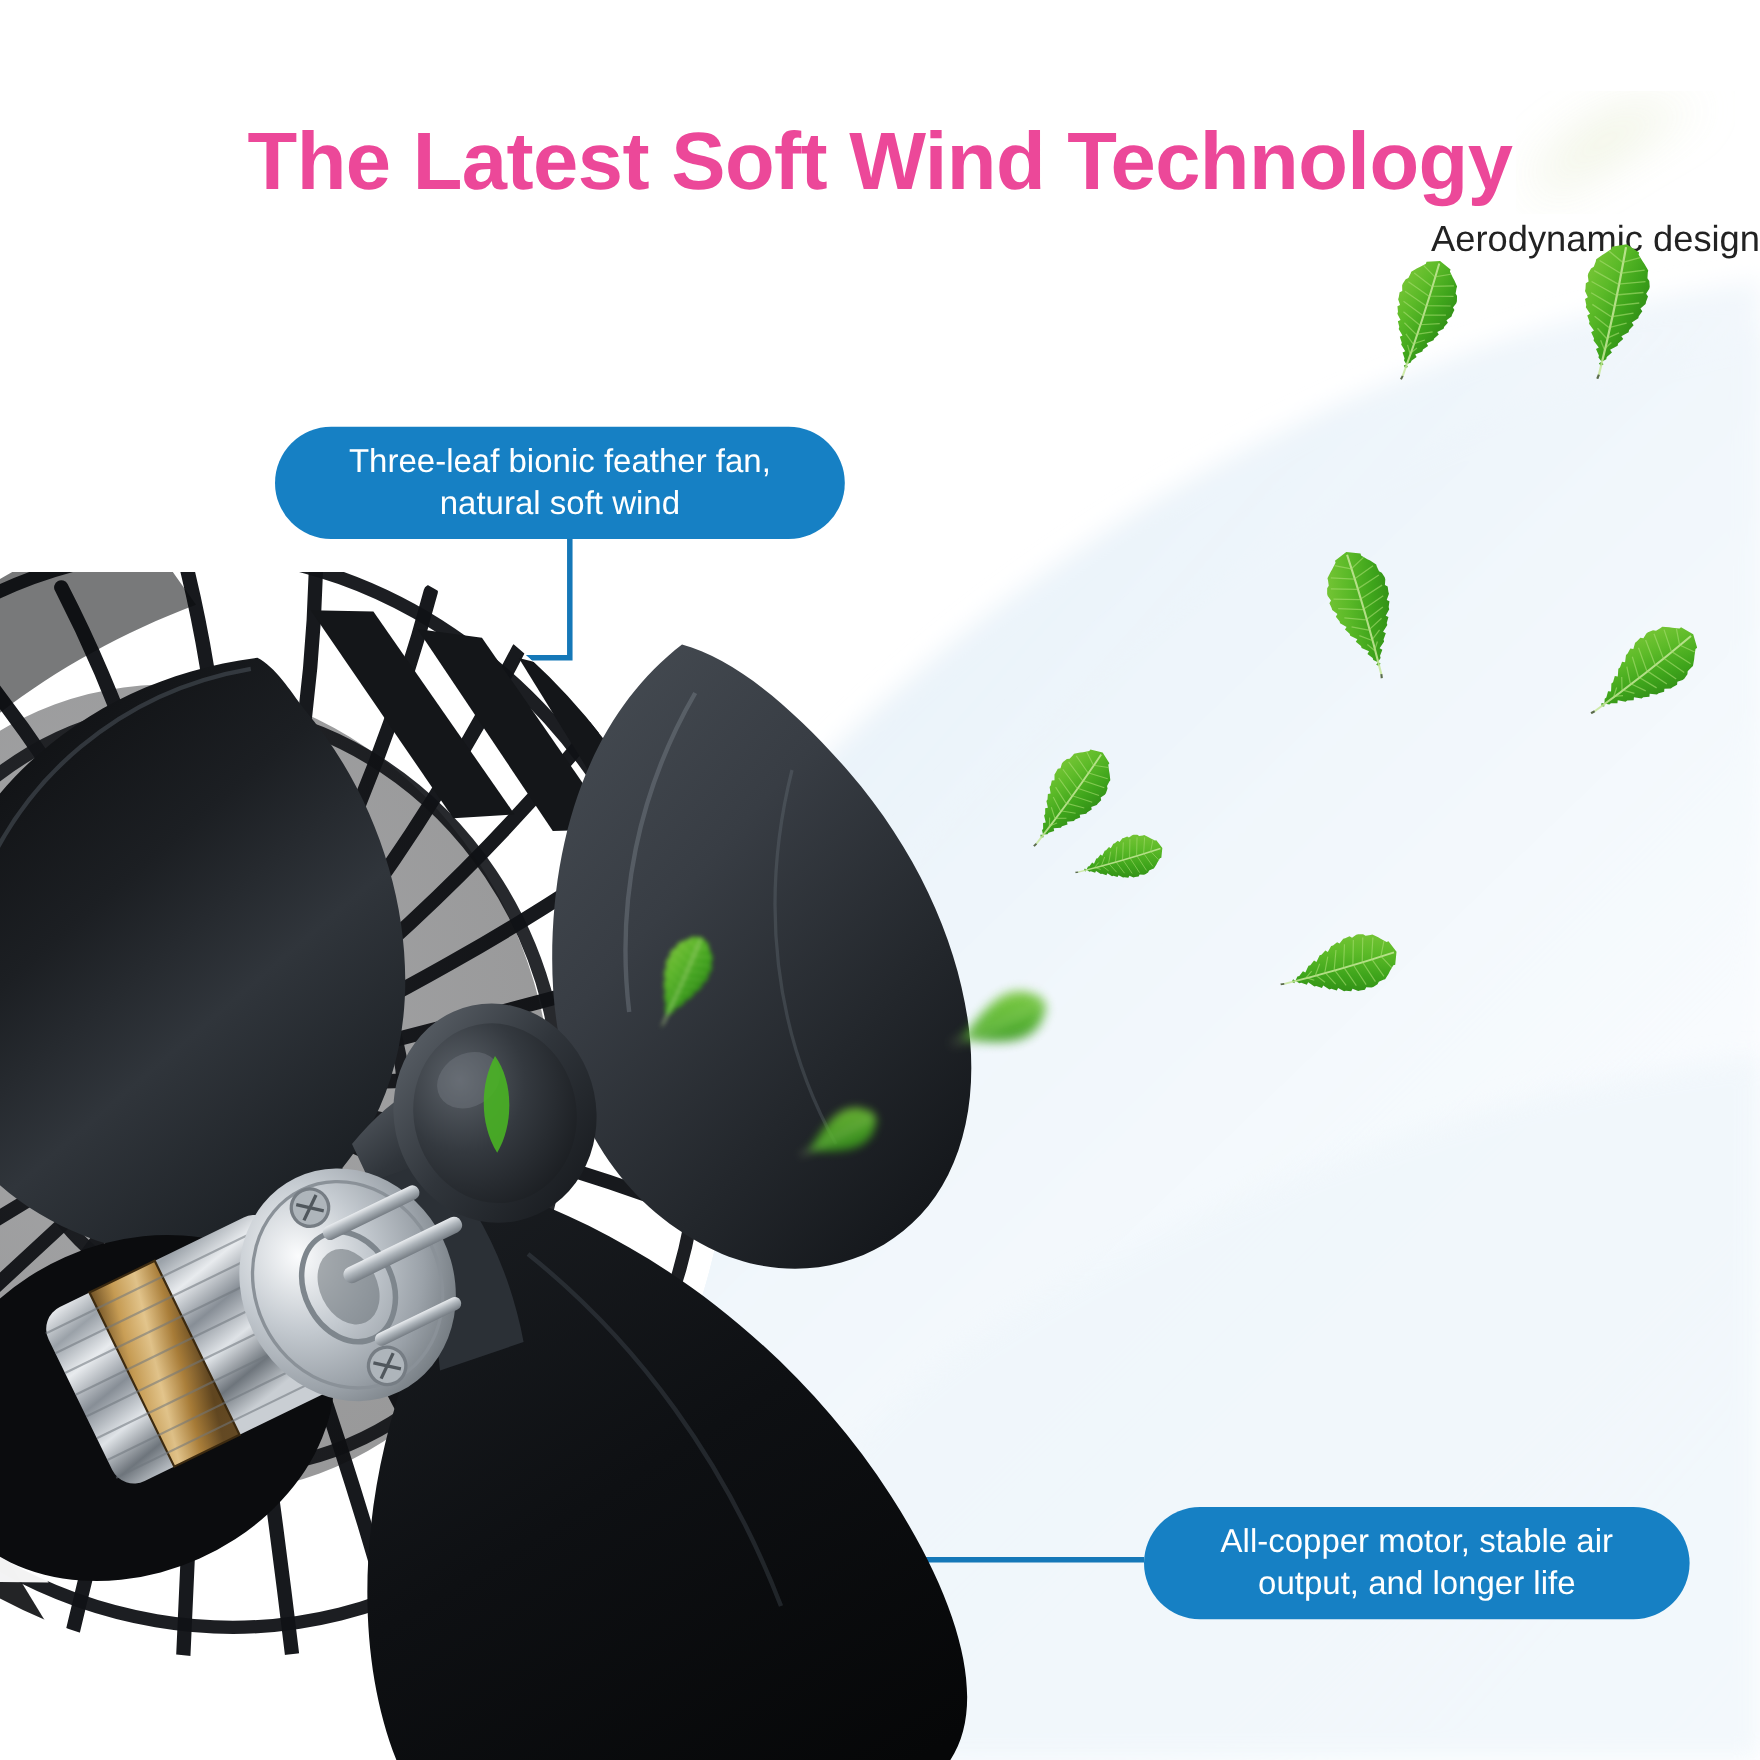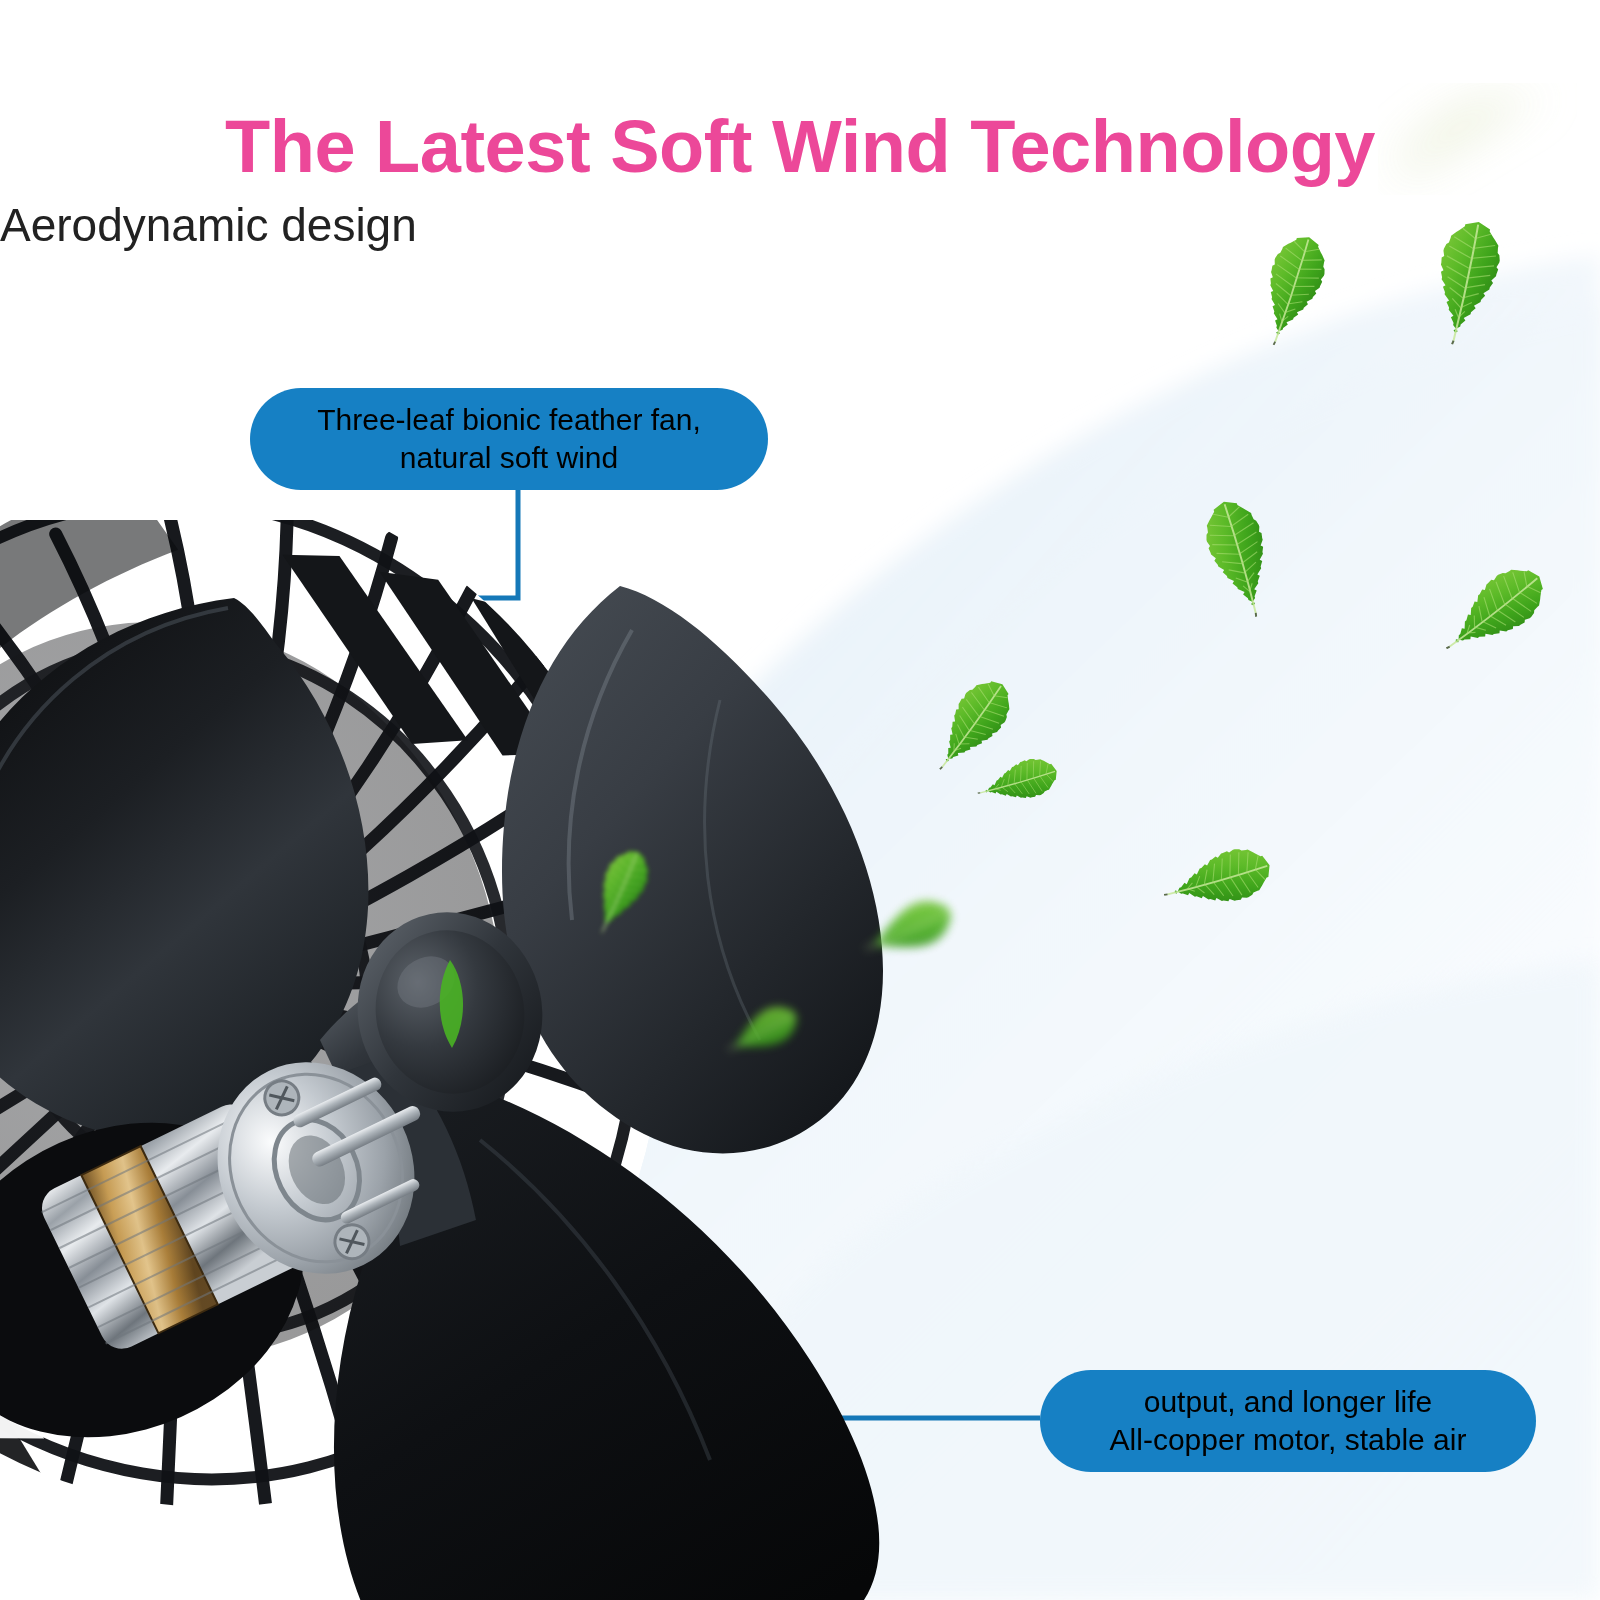--- a/index.html
+++ b/index.html
@@ -10,27 +10,27 @@
   
   .wind-layer{position:absolute;inset:0;pointer-events:none;}
 
   
   .title{
     position:absolute;left:0;top:104px;width:1600px;text-align:center;
     font-size:74px;font-weight:700;letter-spacing:-.5px;
     color:#ec4899;white-space:nowrap;
   }
   .subtitle{
-    position:absolute;left:0;top:198px;width:1600px;text-align:left;
-    font-size:46px;font-weight:400;color:#222222;white-space:nowrap;
+    position:absolute;left:0;top:198px;width:1600px;text-align:right;
+    font-size:33px;font-weight:400;color:#222222;white-space:nowrap;
   }
 
   
   .pill{
-    position:absolute;background:#1680c4;color:#000000;border-radius:999px;
+    position:absolute;background:#1680c4;color:#ffffff;border-radius:999px;
     display:flex;align-items:center;justify-content:center;text-align:center;
     font-size:30px;line-height:1.28;padding:0 28px;box-sizing:border-box;
   }
   #pill-fan{left:250px;top:388px;width:518px;height:102px;}
   #pill-motor{left:1040px;top:1370px;width:496px;height:102px;}
   .pill span{display:block;}
 
   
   .leader{position:absolute;inset:0;pointer-events:none;}
 
@@ -534,18 +534,18 @@
 
   <div class="pill" id="pill-fan">
     <div>
       <span>Three-leaf bionic feather fan,</span>
       <span>natural soft wind</span>
     </div>
   </div>
 
   <div class="pill" id="pill-motor">
     <div>
+      <span>All-copper motor, stable air</span>
       <span>output, and longer life</span>
-      <span>All-copper motor, stable air</span>
     </div>
   </div>
 
 </div>
 
 </body></html>

